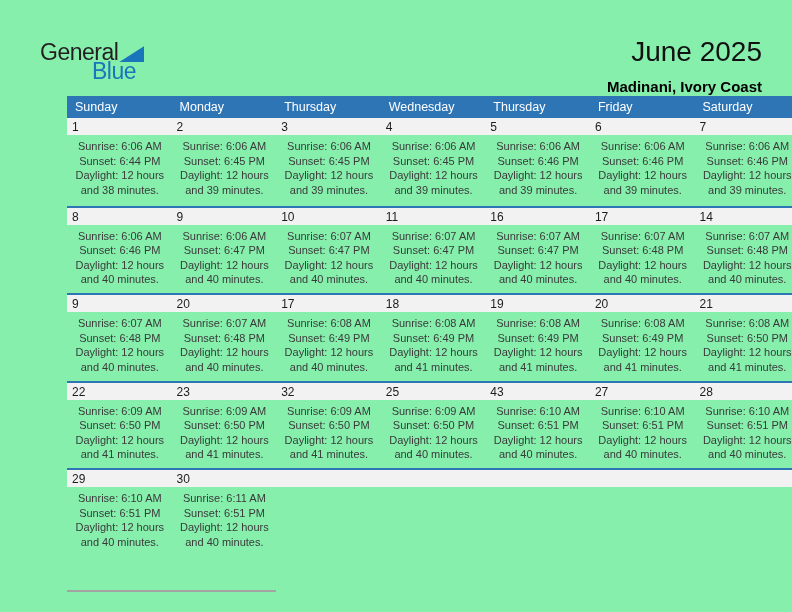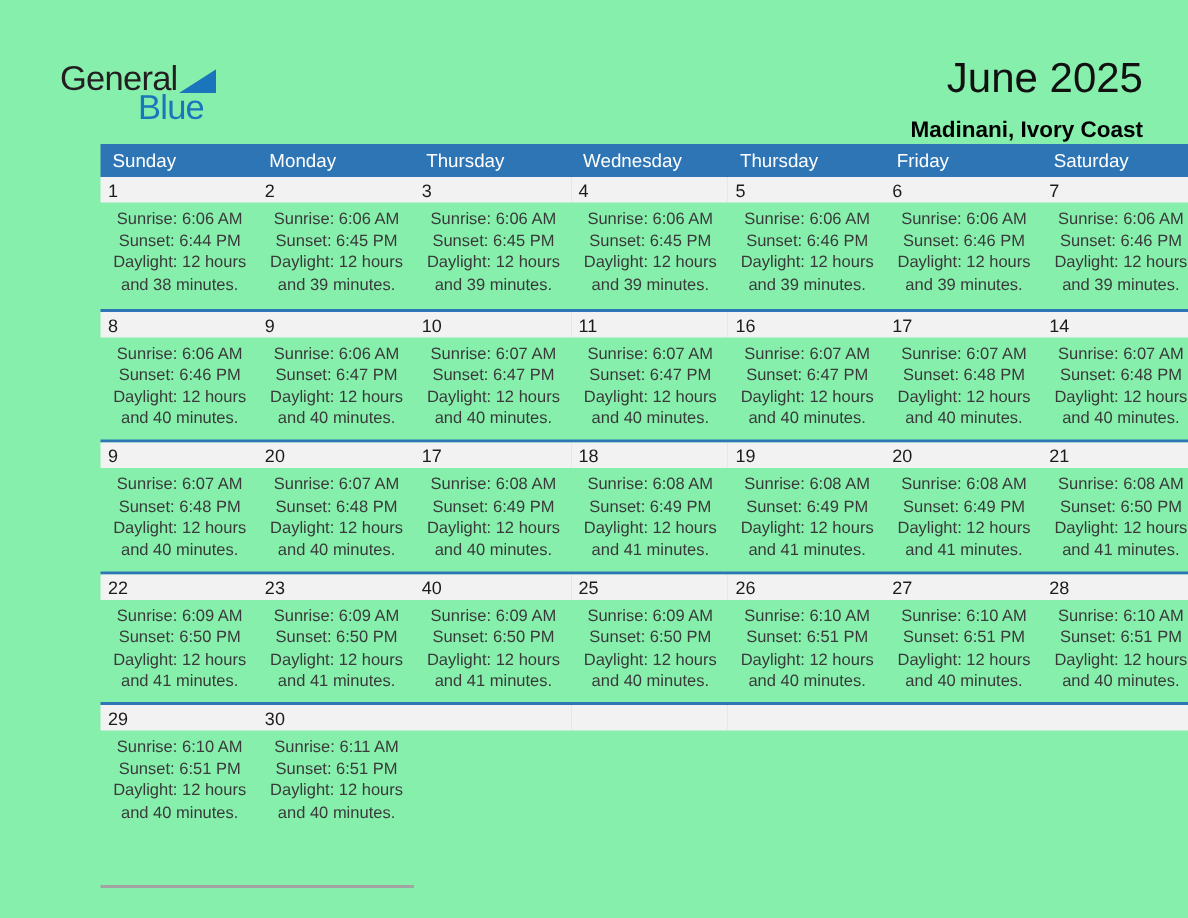--- a/index.html
+++ b/index.html
@@ -301,39 +301,39 @@
           <div class="day-cell filled">
             <div class="day-num">23</div>
             <div class="day-info">
               <div>Sunrise: 6:09 AM</div>
               <div>Sunset: 6:50 PM</div>
               <div>Daylight: 12 hours</div>
               <div>and 41 minutes.</div>
             </div>
           </div>
           <div class="day-cell filled">
-            <div class="day-num">40</div>
+            <div class="day-num">32</div>
             <div class="day-info">
               <div>Sunrise: 6:09 AM</div>
               <div>Sunset: 6:50 PM</div>
               <div>Daylight: 12 hours</div>
               <div>and 41 minutes.</div>
             </div>
           </div>
           <div class="day-cell filled">
             <div class="day-num">25</div>
             <div class="day-info">
               <div>Sunrise: 6:09 AM</div>
               <div>Sunset: 6:50 PM</div>
               <div>Daylight: 12 hours</div>
               <div>and 40 minutes.</div>
             </div>
           </div>
           <div class="day-cell filled">
-            <div class="day-num">26</div>
+            <div class="day-num">43</div>
             <div class="day-info">
               <div>Sunrise: 6:10 AM</div>
               <div>Sunset: 6:51 PM</div>
               <div>Daylight: 12 hours</div>
               <div>and 40 minutes.</div>
             </div>
           </div>
           <div class="day-cell filled">
             <div class="day-num">27</div>
             <div class="day-info">

